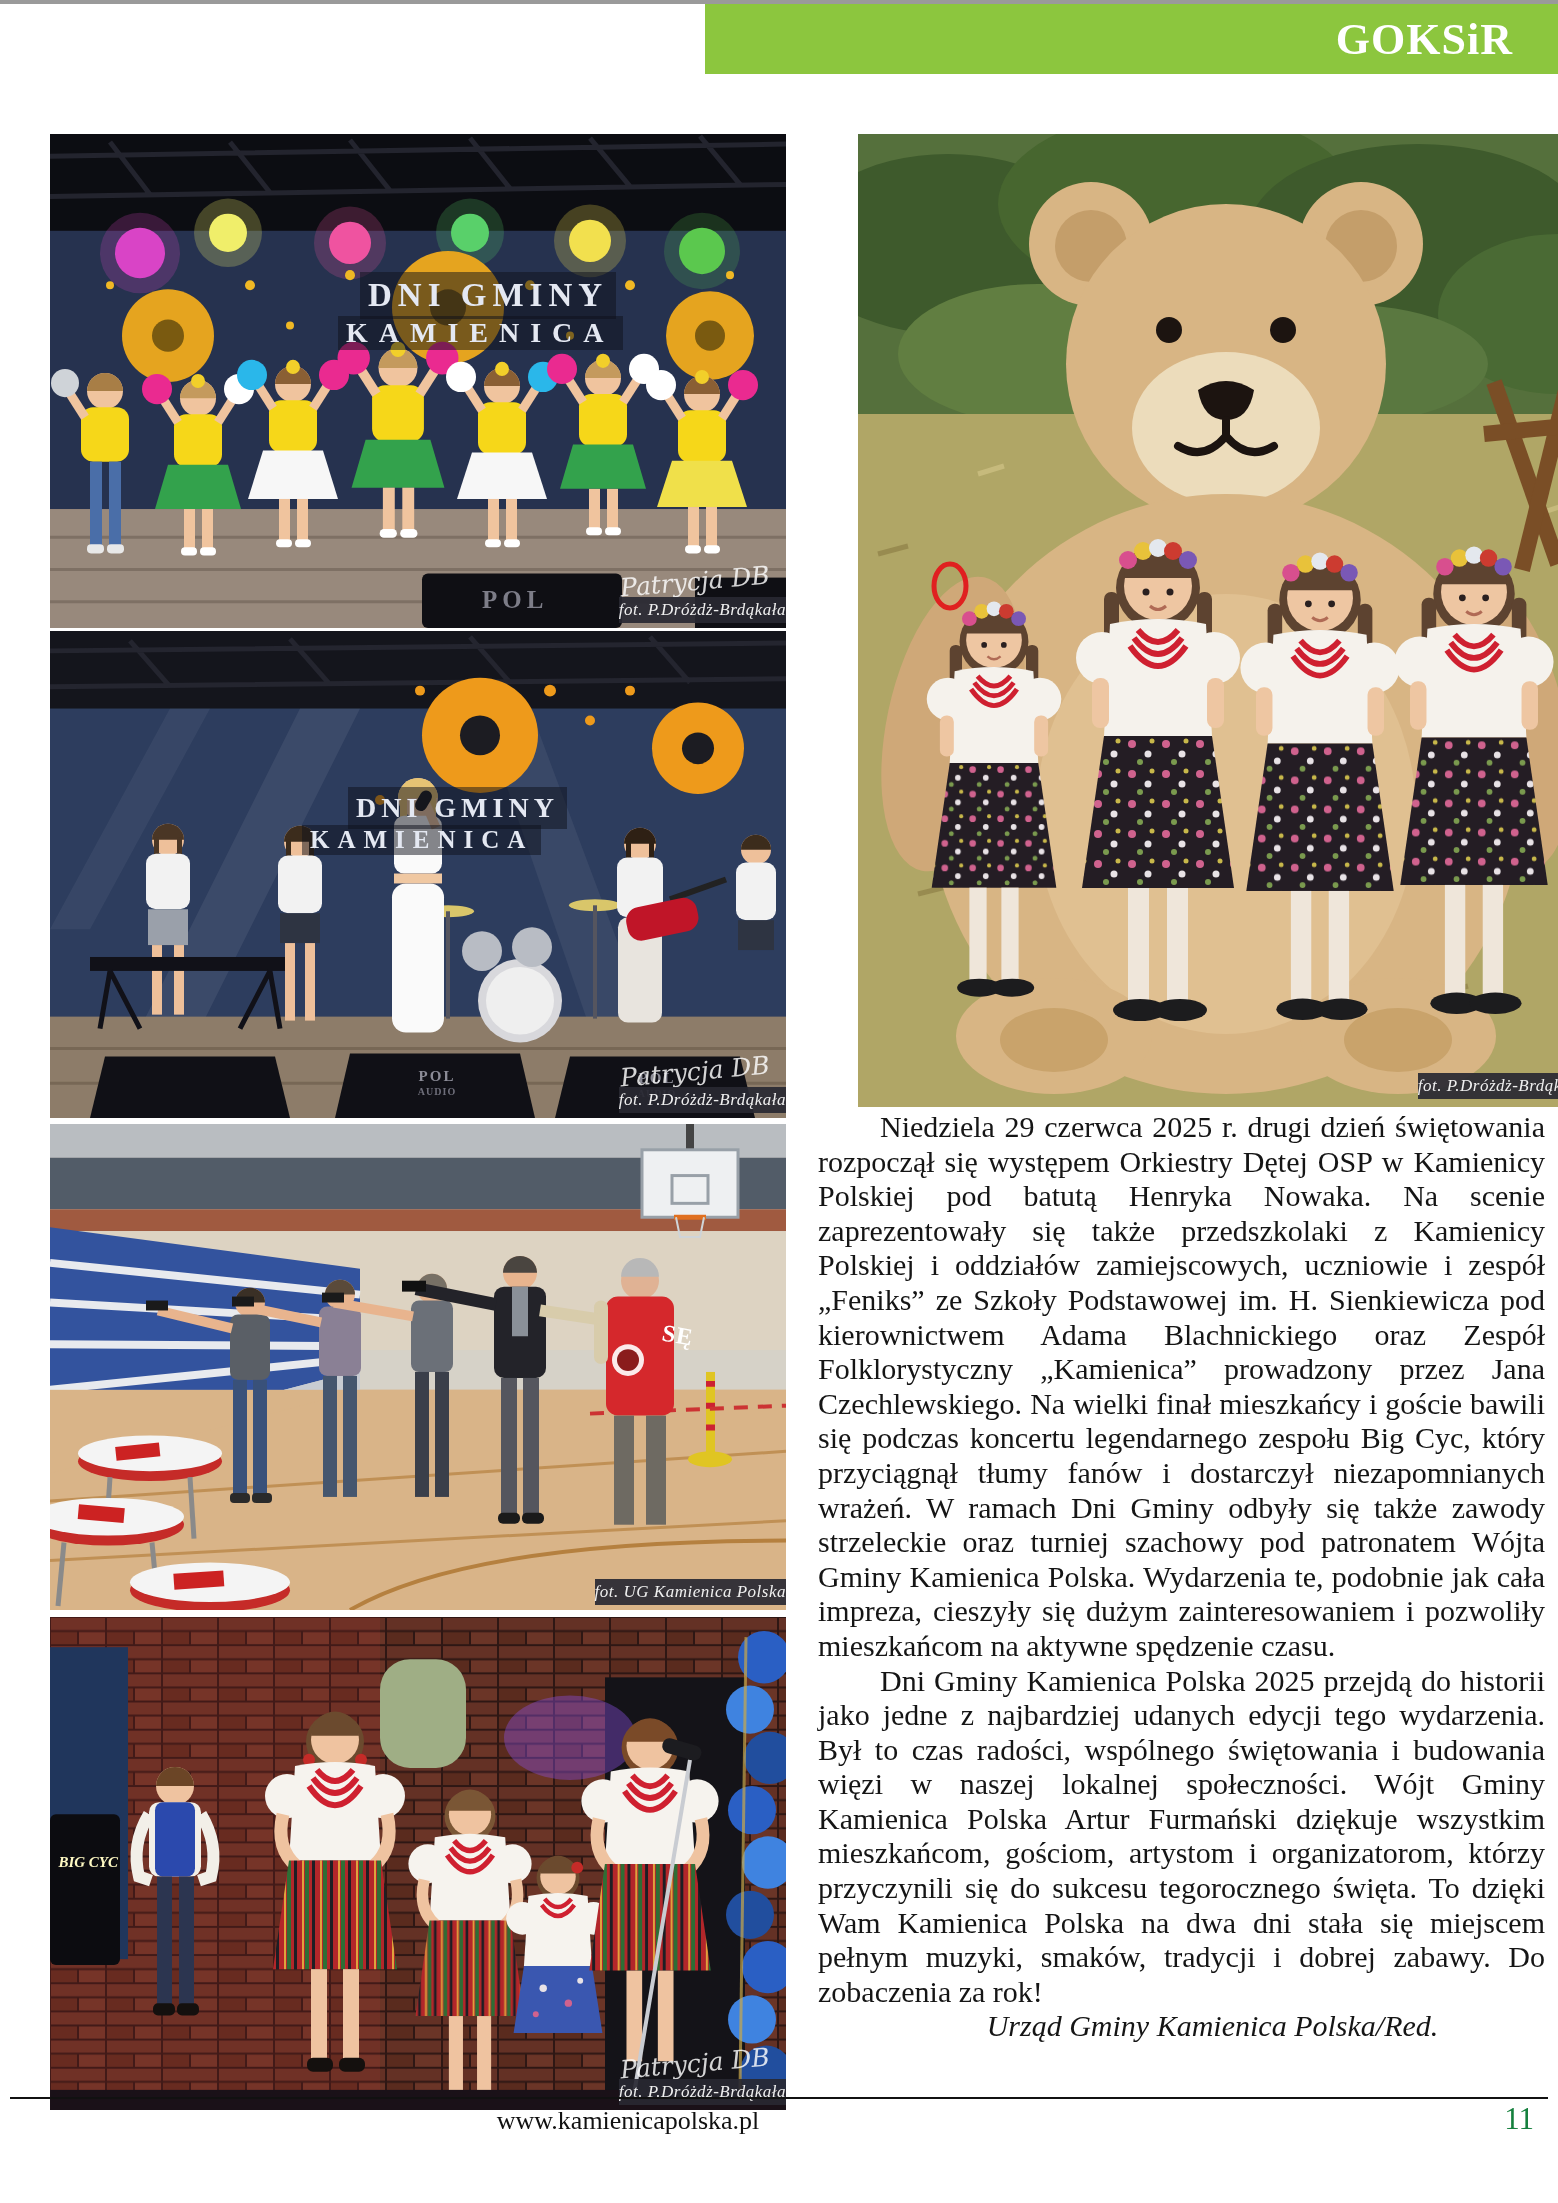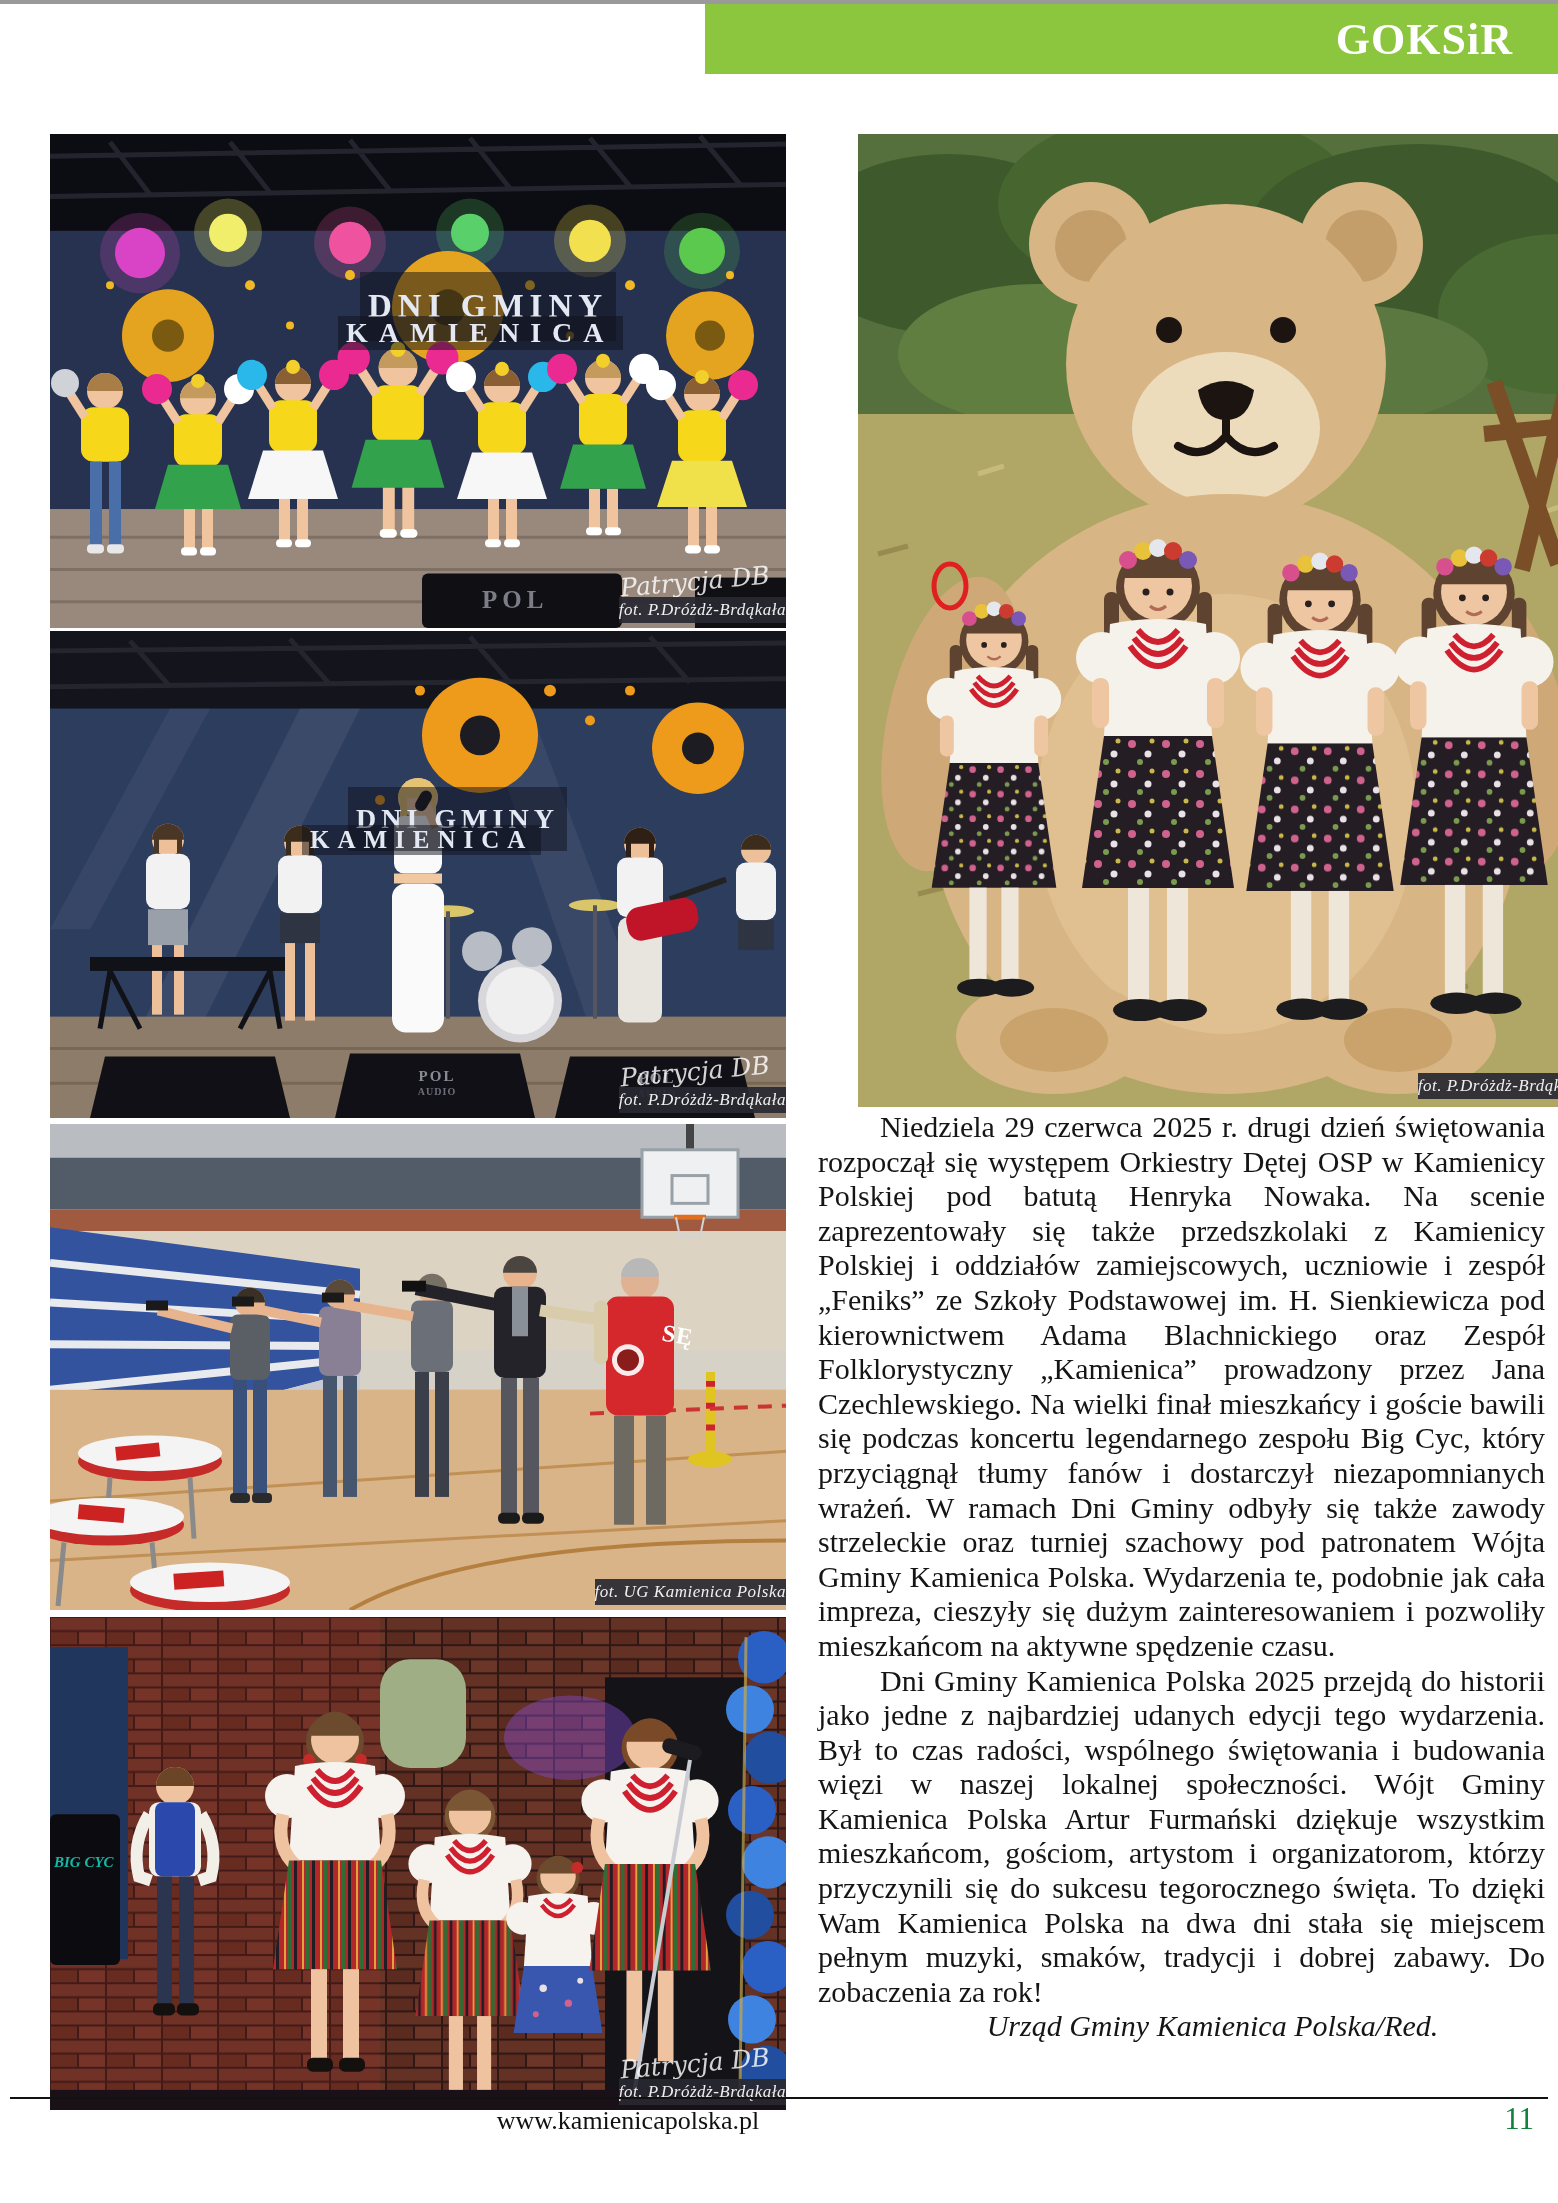--- a/index.html
+++ b/index.html
@@ -20,30 +20,30 @@
   .p4{left:10px;top:1597px;width:736px;height:493px;}
   .pbear{left:818px;top:114px;width:727px;height:973px;}
 
   .caption{position:absolute;right:0;bottom:5px;background:rgba(40,40,50,.92);color:#efefef;
            font-style:italic;font-size:17px;line-height:24px;padding:1px 0;letter-spacing:.5px;white-space:nowrap;}
   .signature{position:absolute;right:16px;color:#ffffff;opacity:.82;font-style:italic;font-size:25px;
              transform:rotate(-5deg);font-family:"DejaVu Serif",serif;white-space:nowrap;}
   .p1 .signature{bottom:32px;} .p2 .signature{bottom:32px;} .p4 .signature{bottom:32px;}
 
   .overlay{position:absolute;color:#e4e8f2;font-weight:bold;white-space:nowrap;}
-  .bd-title1{font-size:33px;letter-spacing:6px;background:rgba(14,16,26,.5);padding:16px 8px;}
+  .bd-title1{font-size:33px;letter-spacing:6px;background:rgba(14,16,26,.5);padding:5px 8px;}
   .bd-title2{font-size:28px;letter-spacing:11px;background:rgba(14,16,26,.5);padding:1px 8px;}
   .p2 .bd-title1{font-size:28px;letter-spacing:5px;}
   .p2 .bd-title2{font-size:25px;letter-spacing:8px;}
   .monitor-label{color:#7d7d88;font-size:25px;letter-spacing:5px;font-weight:bold;}
   .mon{position:absolute;width:70px;text-align:center;color:#8b8b96;font-weight:bold;line-height:15px;}
   .mon .t{font-size:15px;letter-spacing:2px;display:block;}
   .mon .b{font-size:10px;letter-spacing:1px;display:block;color:#6e6e7a;}
   .vest-label{color:#fff;font-size:24px;font-weight:bold;transform:rotate(10deg);letter-spacing:1px;}
-  .speaker-label{position:absolute;left:4px;top:236px;width:64px;text-align:left;color:#14b8a6;
+  .speaker-label{position:absolute;left:4px;top:236px;width:64px;text-align:right;color:#fef9c3;
                  font-size:15px;line-height:18px;font-weight:bold;font-style:italic;}
 
   
   .article{position:absolute;left:818px;top:1106px;width:727px;font-size:30px;line-height:34.6px;
            color:#151515;text-align:justify;}
   .article p{margin:0;text-indent:62px;font-family:Liberation Serif, serif;}
   .byline{margin-top:12px;text-align:center;font-style:italic;text-indent:0;}
 
   
   .footer-rule{position:absolute;left:10px;top:2093px;width:1538px;height:2px;background:#111;}

